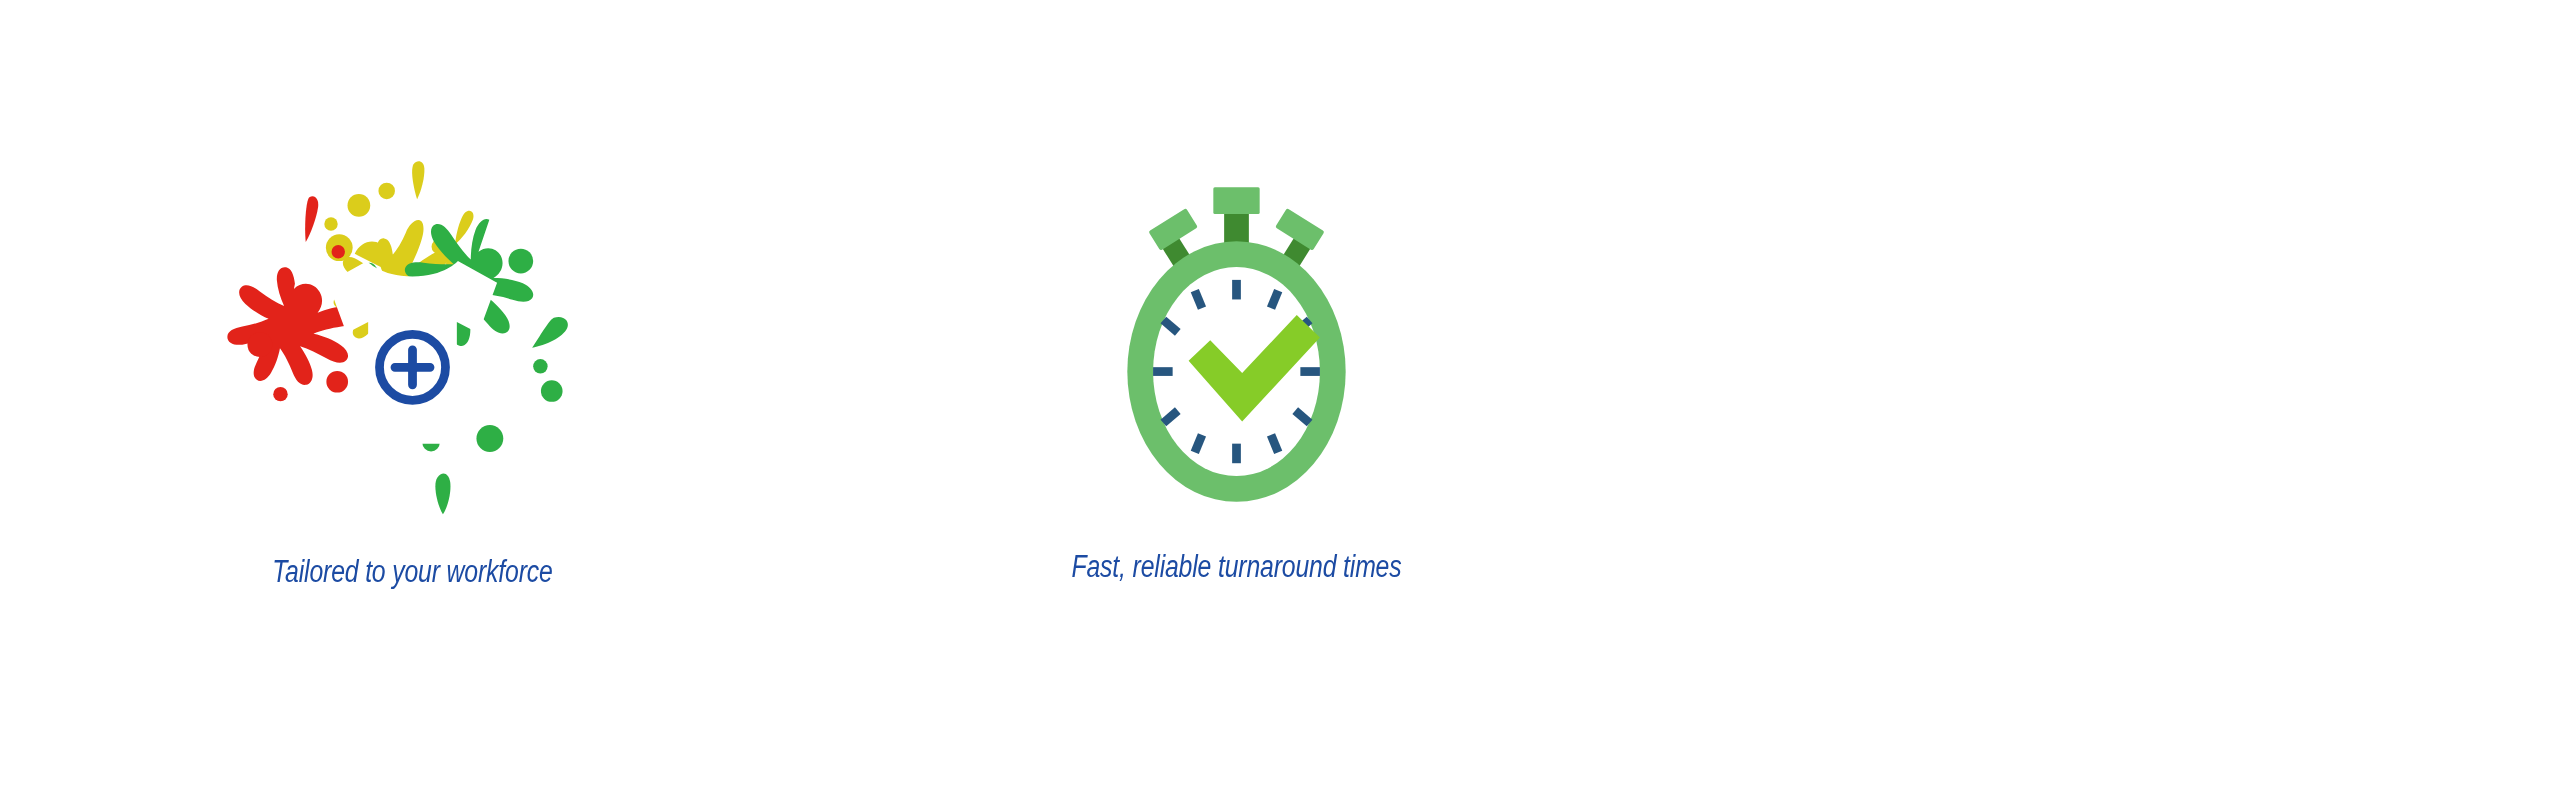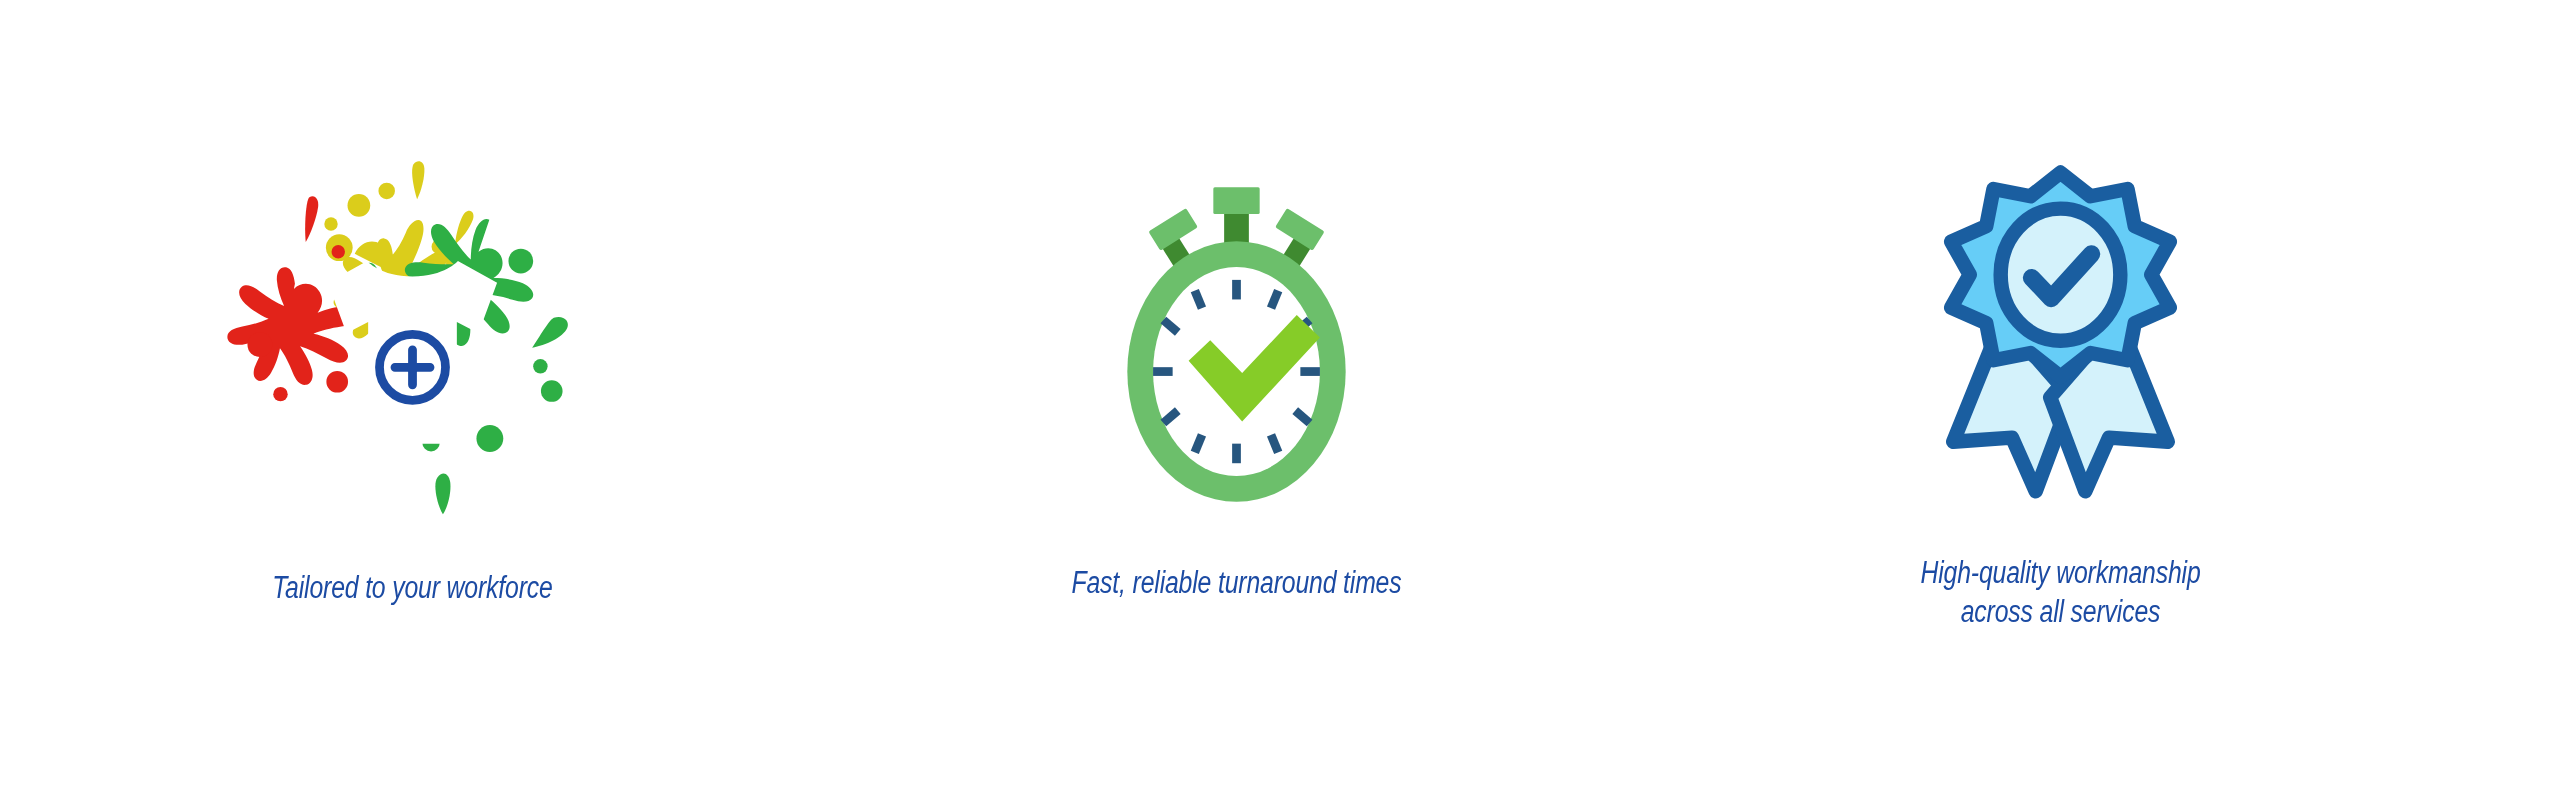--- a/index.html
+++ b/index.html
@@ -26,21 +26,20 @@
     justify-content: flex-start;
   }
 
   .feature-col {
     position: relative;
     width: 824px;
     height: 690px;
     display: flex;
     flex-direction: column;
     align-items: center;
-    gap: 16px;
   }
 
   .icon-wrap {
     position: relative;
     width: 392px;
     display: flex;
     align-items: flex-end;
     justify-content: center;
   }
 
@@ -176,40 +175,20 @@
           <line x1="158" y1="320" x2="186" y2="344"></line>
           <line x1="219" y1="263" x2="233" y2="297"></line>
         </g>
 
         <path d="M207 399 l42-40 l62 64 l106-113 l45 44 l-151 163 z" fill="#86cc28"></path>
       </svg>
     </div>
     <div class="feature-caption">Fast, reliable turnaround times</div>
   </div>
 
-  <div class="feature-col col-3">
-    <div class="icon-wrap">
-      <svg width="289" height="361" viewBox="0 0 560 700" aria-hidden="true">
-
-        <g>
-          <path d="M168 318 L72 556 L186 548 L232 652 L300 470 Z" fill="#d4f2fb" stroke="#1a5ea0" stroke-width="28" stroke-linejoin="round"></path>
-          <path d="M392 318 L488 556 L374 548 L328 652 L260 470 Z" fill="#d4f2fb" stroke="#1a5ea0" stroke-width="28" stroke-linejoin="round"></path>
-        </g>
-
-        <path d="M280 34 L338 80 L410 66 L424 138 L492 168 L456 232 L492 296 L424 326 L410 398 L338 384
-                 L280 430 L222 384 L150 398 L136 326 L68 296 L104 232 L68 168 L136 138 L150 66 L222 80 Z" fill="#66cdf7" stroke="#1a5ea0" stroke-width="28" stroke-linejoin="round"></path>
-
-        <ellipse cx="280" cy="232" rx="116" ry="128" fill="#d4f2fb" stroke="#1a5ea0" stroke-width="28"></ellipse>
-
-        <path d="M224 238 l38 40 l78-86" fill="none" stroke="#1a5ea0" stroke-width="34" stroke-linecap="round" stroke-linejoin="round"></path>
-      </svg>
-    </div>
-    <div class="feature-caption">High-quality workmanship
-across all services</div>
-  </div>
 
   <div class="feature-col col-4">
     
     
   </div>
 
 </div>
 
 
 </body></html>

